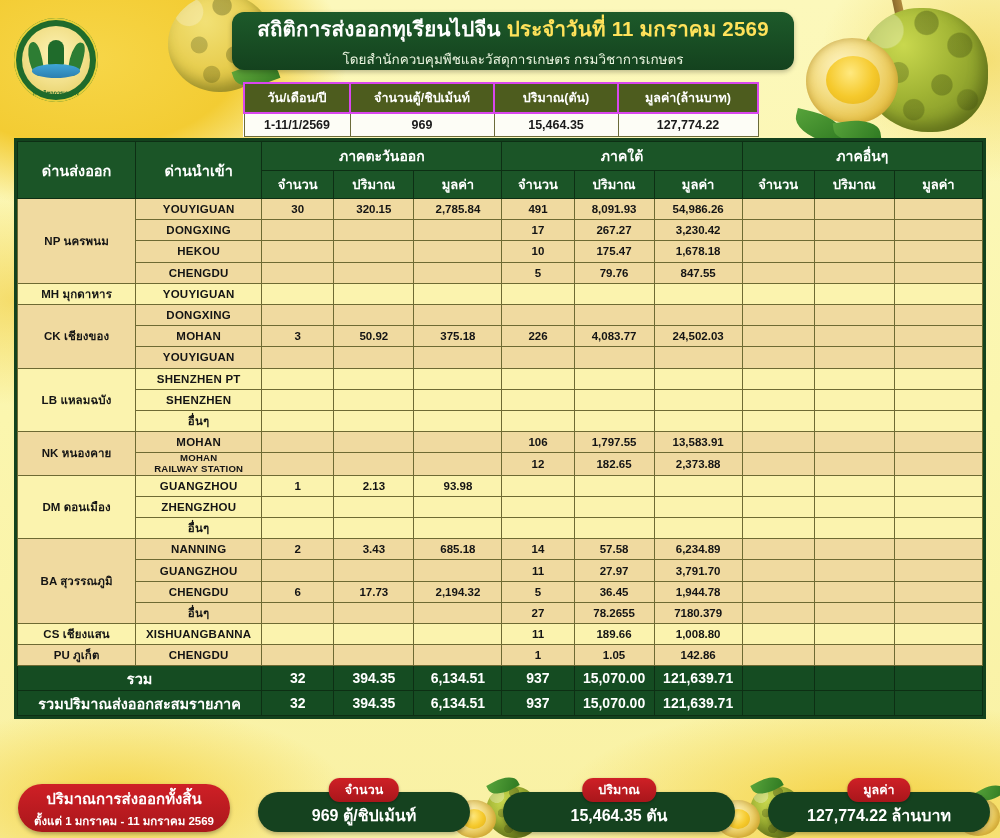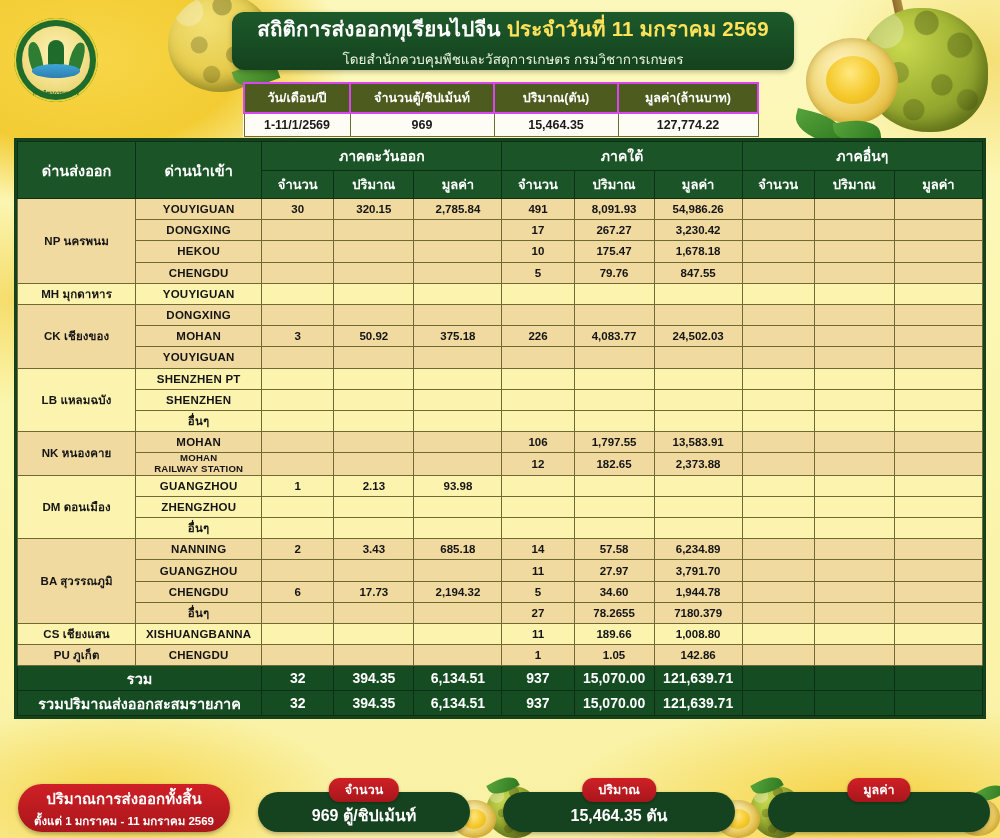--- a/index.html
+++ b/index.html
@@ -519,21 +519,21 @@
             <td class="shadeA"></td>
             <td class="shadeA"></td>
             <td class="shadeA"></td>
           </tr>
           <tr>
             <td class="dest shadeA">CHENGDU</td>
             <td class="shadeA">6</td>
             <td class="shadeA">17.73</td>
             <td class="shadeA">2,194.32</td>
             <td class="shadeA">5</td>
-            <td class="shadeA">34.60</td>
+            <td class="shadeA">36.45</td>
             <td class="shadeA">1,944.78</td>
             <td class="shadeA"></td>
             <td class="shadeA"></td>
             <td class="shadeA"></td>
           </tr>
           <tr>
             <td class="dest shadeA">อื่นๆ</td>
             <td class="shadeA"></td>
             <td class="shadeA"></td>
             <td class="shadeA"></td>
@@ -628,16 +628,17 @@
       <div class="val">969 ตู้/ชิปเม้นท์</div>
     </div>
 
     <div class="stat" id="stat-qty">
       <div class="cap">ปริมาณ</div>
       <div class="val">15,464.35 ตัน</div>
     </div>
 
     <div class="stat" id="stat-value">
       <div class="cap">มูลค่า</div>
+      <div class="val">127,774.22 ล้านบาท</div>
     </div>
   </div>
 
 </div>
 
 </body></html>

